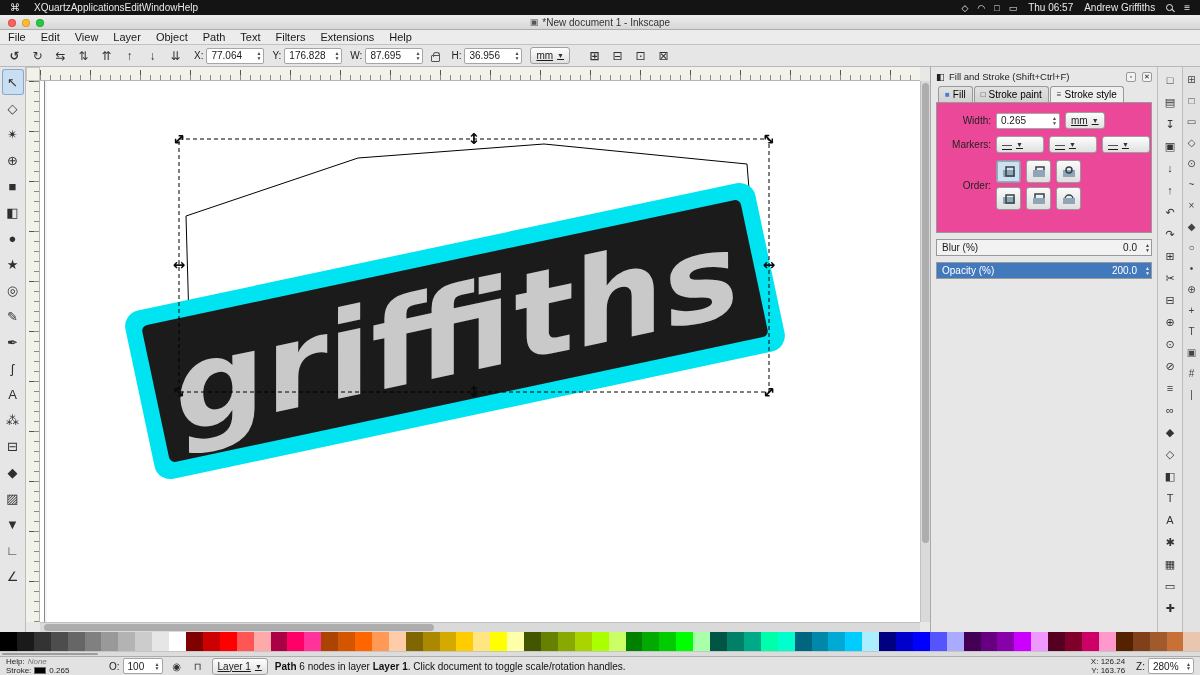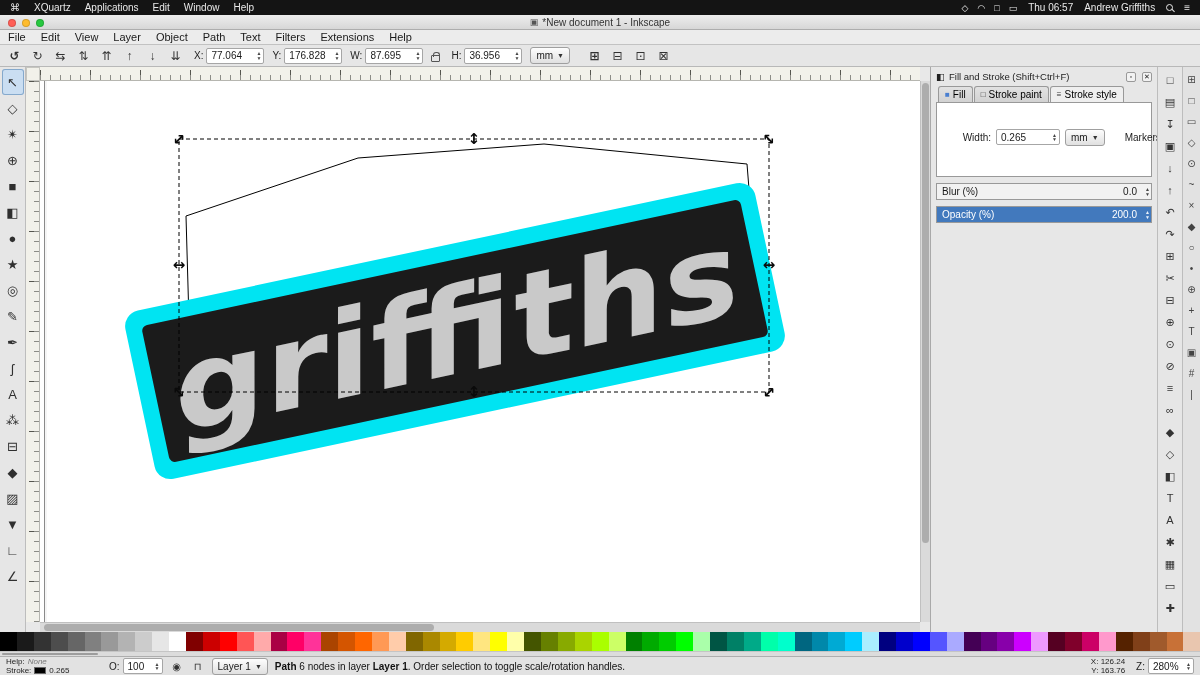--- a/index.html
+++ b/index.html
@@ -36,21 +36,21 @@
   .dimfield{display:flex;align-items:center;gap:3px;margin-left:4px;}
   .dimlabel{font-size:10px;color:#222;}
   .spinbox{display:flex;align-items:center;background:#fff;border:1px solid #a6a6a6;border-radius:2px;height:16px;font-size:10px;padding:0 2px 0 4px;}
   .spinval{flex:1;text-align:left;}
   .uds{display:flex;flex-direction:column;font-size:5px;line-height:4.5px;color:#444;margin-left:3px;}
   .w58{width:58px;} .w46{width:46px;} .w52{width:52px;} .w64{width:64px;} .w40{width:40px;}
   .lockbox{width:14px;height:16px;position:relative;margin-left:2px;}
   .lock{width:9px;height:7px;border:1px solid #555;border-radius:1px;position:absolute;left:2px;top:7px;}
   .lock:before{content:"";position:absolute;top:-4px;left:1px;width:5px;height:4px;border:1px solid #555;border-bottom:none;border-radius:3px 3px 0 0;}
   .mini-select{display:flex;align-items:center;gap:4px;background:linear-gradient(#fdfdfd,#e0e0e0);
-    border:1px solid #9f9f9f;border-radius:3px;height:17px;font-size:10px;padding:0 5px;}
+    border:1px solid #9f9f9f;border-radius:3px;height:17px;font-size:10px;padding:0 5px;text-decoration:underline;}
   .chev{font-size:7px;color:#333;}
   #tc-right{display:flex;gap:2px;margin-left:10px;}
 
   
   #toolbox{position:absolute;top:67px;left:0;width:26px;bottom:43px;background:#e6e6e6;border-right:1px solid #bdbdbd;
     display:flex;flex-direction:column;align-items:center;padding-top:2px;}
   .toolbtn{width:22px;height:26px;border:none;background:transparent;font-size:13px;color:#2f2f2f;
     display:flex;align-items:center;justify-content:center;border-radius:3px;font-family:inherit;}
   .toolbtn.active{background:#cadef2;box-shadow:inset 0 0 0 1px #85a9cc;}
 
@@ -77,21 +77,21 @@
   #fs-panel{position:absolute;left:930px;top:67px;width:227px;bottom:43px;background:#e7e7e7;border-left:1px solid #a9a9a9;padding:2px 5px;}
   #fs-header{display:flex;align-items:center;gap:4px;height:15px;font-size:9.5px;color:#222;}
   .fs-hbtn{margin-left:2px;width:10px;height:10px;border:1px solid #999;background:#f2f2f2;font-size:7px;line-height:8px;text-align:center;border-radius:2px;}
   #fs-header .spacer{flex:1;}
   #fs-tabs{display:flex;gap:1px;margin-top:2px;padding-left:2px;}
   .fstab{display:flex;align-items:center;gap:3px;padding:2px 6px;font-size:10px;border:1px solid #999;border-bottom:none;
     background:linear-gradient(#e2e2e2,#d2d2d2);border-radius:3px 3px 0 0;font-family:inherit;}
   .fstab.active{background:#efefef;}
   .fstab-ic{font-size:8px;color:#333;}
   .fstab-ic.fill-ic{color:#4a7fd0;}
-  #fs-body{border:1px solid #999;background:#ffffff;padding:9px 6px 14px 2px;display:flex;flex-direction:row;gap:7px;}
+  #fs-body{border:1px solid #999;background:#ec4899;padding:9px 6px 22px 2px;display:flex;flex-direction:column;gap:7px;}
   .fsrow{display:flex;align-items:center;gap:5px;}
   .fslabel{width:52px;text-align:right;font-size:10px;color:#222;flex:none;}
   .dashline{width:40px;border-top:1px solid #222;}
   .fsbtn{width:25px;height:23px;border:1px solid #9a9a9a;border-radius:3px;background:linear-gradient(#fafafa,#dedede);
     display:flex;align-items:center;justify-content:center;padding:0;}
   .fsbtn.active{background:#cfe0f3;box-shadow:inset 0 0 0 1px #8cabcd;}
   .order-col{display:flex;flex-direction:column;gap:4px;}
   .order-row{display:flex;gap:5px;}
   .sliderrow{position:relative;height:17px;border:1px solid #999;background:#f2f2f2;display:flex;align-items:center;
     font-size:10px;margin-top:6px;overflow:hidden;}
@@ -129,21 +129,21 @@
   .sb-msg{flex:1;white-space:pre;overflow:hidden;font-size:10px;color:#111;}
   .xy{display:flex;flex-direction:column;font-size:8px;line-height:9px;text-align:right;color:#222;}
 </style>
 </head>
 <body>
 
 <div id="app">
 
   <div id="mac-menubar">
     <span class="mac-item">⌘</span>
-    <span id="mac-items" style="display:flex;gap:14px;">
+    <span id="mac-items" style="display:flex;">
         <span class="mac-item">XQuartz</span>
         <span class="mac-item">Applications</span>
         <span class="mac-item">Edit</span>
         <span class="mac-item">Window</span>
         <span class="mac-item">Help</span>
       </span>
     <span id="mac-right">
       <span id="mac-status-icons" style="display:flex;gap:9px;">
           <span class="mac-sicon">◇</span>
           <span class="mac-sicon">◠</span>
@@ -574,21 +574,21 @@
     <button class="sb-ic">
         <span>◉</span>
       </button>
     <button class="sb-ic">
         <span>⊓</span>
       </button>
     <span class="mini-select">
       <span>Layer 1</span>
       <span class="chev">▼</span>
     </span>
-    <span class="sb-msg"><b>Path</b><span> 6 nodes in layer </span><b>Layer 1</b><span>. Order selection to toggle scale/rotation handles.</span></span>
+    <span class="sb-msg"><b>Path</b><span> 6 nodes in layer </span><b>Layer 1</b><span>. Click document to toggle scale/rotation handles.</span></span>
     <span class="xy">
       <span><span>X:</span> <span>126.24</span></span>
       <span><span>Y:</span> <span>163.76</span></span>
     </span>
     <span class="dimfield">
       <span class="dimlabel">Z:</span>
       <span class="spinbox w46">
         <span class="spinval">280%</span>
         <span class="uds">
             <span>▲</span>

